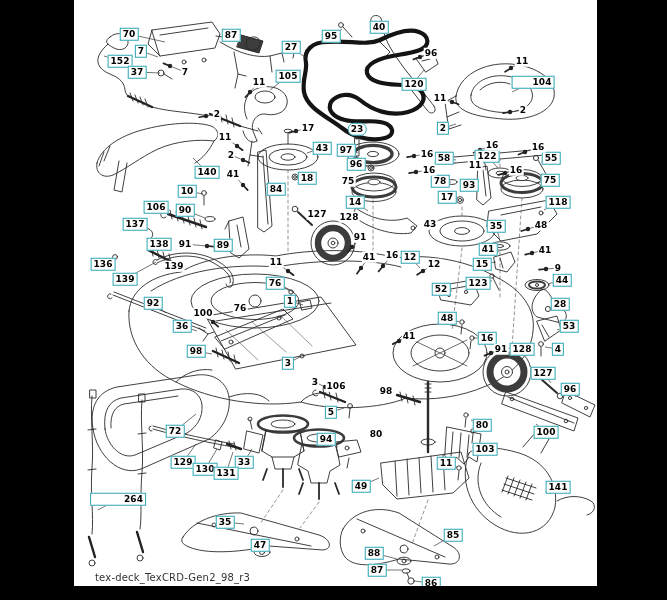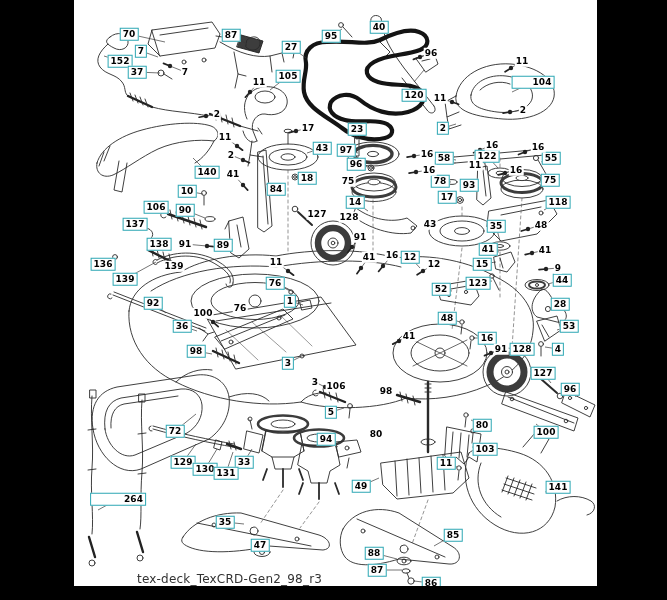--- a/index.html
+++ b/index.html
@@ -13,22 +13,22 @@
   .dash{stroke:#666;fill:none;stroke-width:0.7;stroke-dasharray:3 3;}
   .belt{stroke:#141414;fill:none;stroke-width:4.2;stroke-linejoin:round;}
   .leader{stroke:#3a3a3a;stroke-width:0.7;}
   .boltdot{fill:#222;stroke:none;}
   .bolttail{stroke:#222;stroke-width:1.7;stroke-linecap:round;}
   #callouts{position:absolute;left:0;top:0;width:667px;height:600px;}
   .callout{position:absolute;transform:translate(-50%,-50%);font-weight:bold;
            font-size:9px;line-height:10.5px;color:#000;white-space:nowrap;background:#fff;}
   .callout.boxed{border:1.8px solid #2ca7b4;padding:0 2px;}
   .callout.plain{padding:0 1px;}
-  #footer{position:absolute;left:95px;top:572px;font-size:12px;color:#333;
-          letter-spacing:0.2px;background:transparent;margin-left:42px;}
+  #footer{position:absolute;left:95px;top:572px;font-size:10px;color:#333;
+          letter-spacing:0.2px;background:transparent;}
 </style>
 </head>
 <body>
 
 <div id="stage">
   <div id="paper"></div>
 
   <svg id="art" class="layer" viewBox="0 0 667 600">
     <g class="ln">
 
@@ -450,24 +450,24 @@
   <div id="callouts">
       <div class="callout boxed" style="left: 129px; top: 34px; border-color: rgb(44, 167, 180);">70</div>
       <div class="callout boxed" style="left: 231px; top: 35px; border-color: rgb(44, 167, 180);">87</div>
       <div class="callout boxed" style="left: 331px; top: 36px; border-color: rgb(44, 167, 180);">95</div>
       <div class="callout boxed" style="left: 379px; top: 27px; border-color: rgb(44, 167, 180);">40</div>
       <div class="callout boxed" style="left: 291px; top: 47px; border-color: rgb(44, 167, 180);">27</div>
       <div class="callout boxed" style="left: 141px; top: 51px; border-color: rgb(44, 167, 180);">7</div>
       <div class="callout boxed" style="left: 120px; top: 61px; border-color: rgb(44, 167, 180);">152</div>
       <div class="callout boxed" style="left: 137px; top: 72px; border-color: rgb(44, 167, 180);">37</div>
       <div class="callout boxed" style="left: 288px; top: 76px; border-color: rgb(44, 167, 180);">105</div>
-      <div class="callout boxed" style="left: 414px; top: 95px; border-color: rgb(44, 167, 180);">120</div>
+      <div class="callout boxed" style="left: 414px; top: 84px; border-color: rgb(44, 167, 180);">120</div>
       <div class="callout boxed" style="left: 533px; top: 82px; border-color: rgb(44, 167, 180); padding-left: 20px;">104</div>
       <div class="callout boxed" style="left: 443px; top: 128px; border-color: rgb(44, 167, 180);">2</div>
-      <div class="callout boxed" style="left: 357px; top: 129px; border-color: rgb(44, 167, 180);">23</div>
+      <div class="callout boxed" style="left: 357px; top: 129px; border-color: rgb(44, 167, 180); border-radius: 6px;">23</div>
       <div class="callout boxed" style="left: 322px; top: 148px; border-color: rgb(44, 167, 180);">43</div>
       <div class="callout boxed" style="left: 346px; top: 150px; border-color: rgb(44, 167, 180);">97</div>
       <div class="callout boxed" style="left: 444px; top: 158px; border-color: rgb(44, 167, 180);">58</div>
       <div class="callout boxed" style="left: 487px; top: 156px; border-color: rgb(44, 167, 180);">122</div>
       <div class="callout boxed" style="left: 551px; top: 158px; border-color: rgb(44, 167, 180);">55</div>
       <div class="callout boxed" style="left: 356px; top: 164px; border-color: rgb(44, 167, 180);">96</div>
       <div class="callout boxed" style="left: 207px; top: 172px; border-color: rgb(44, 167, 180);">140</div>
       <div class="callout boxed" style="left: 307px; top: 178px; border-color: rgb(44, 167, 180);">18</div>
       <div class="callout boxed" style="left: 440px; top: 181px; border-color: rgb(44, 167, 180);">78</div>
       <div class="callout boxed" style="left: 550px; top: 180px; border-color: rgb(44, 167, 180);">75</div>

